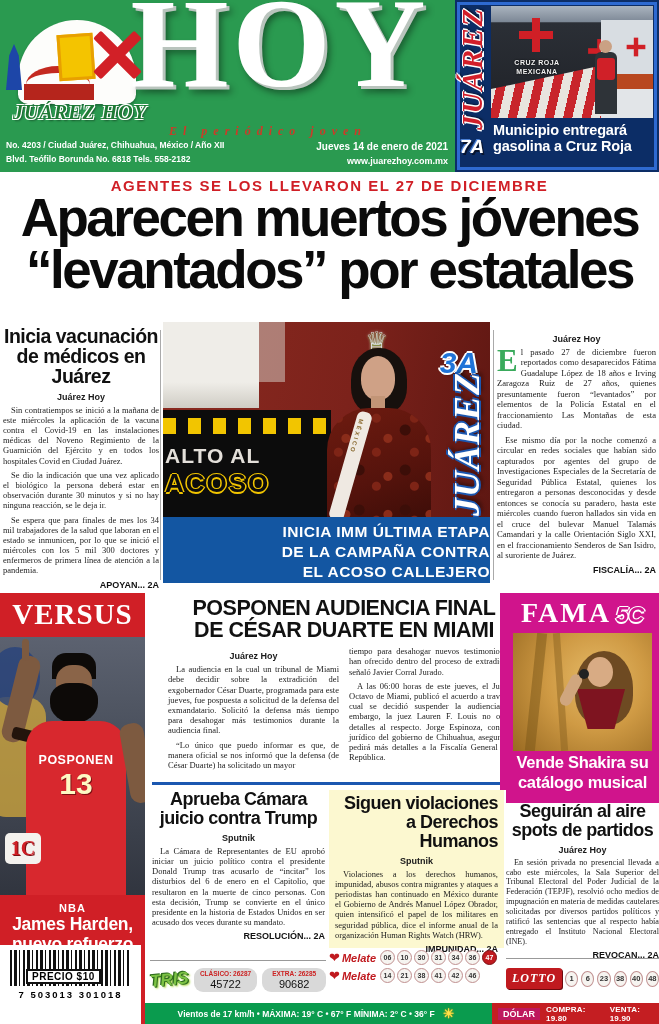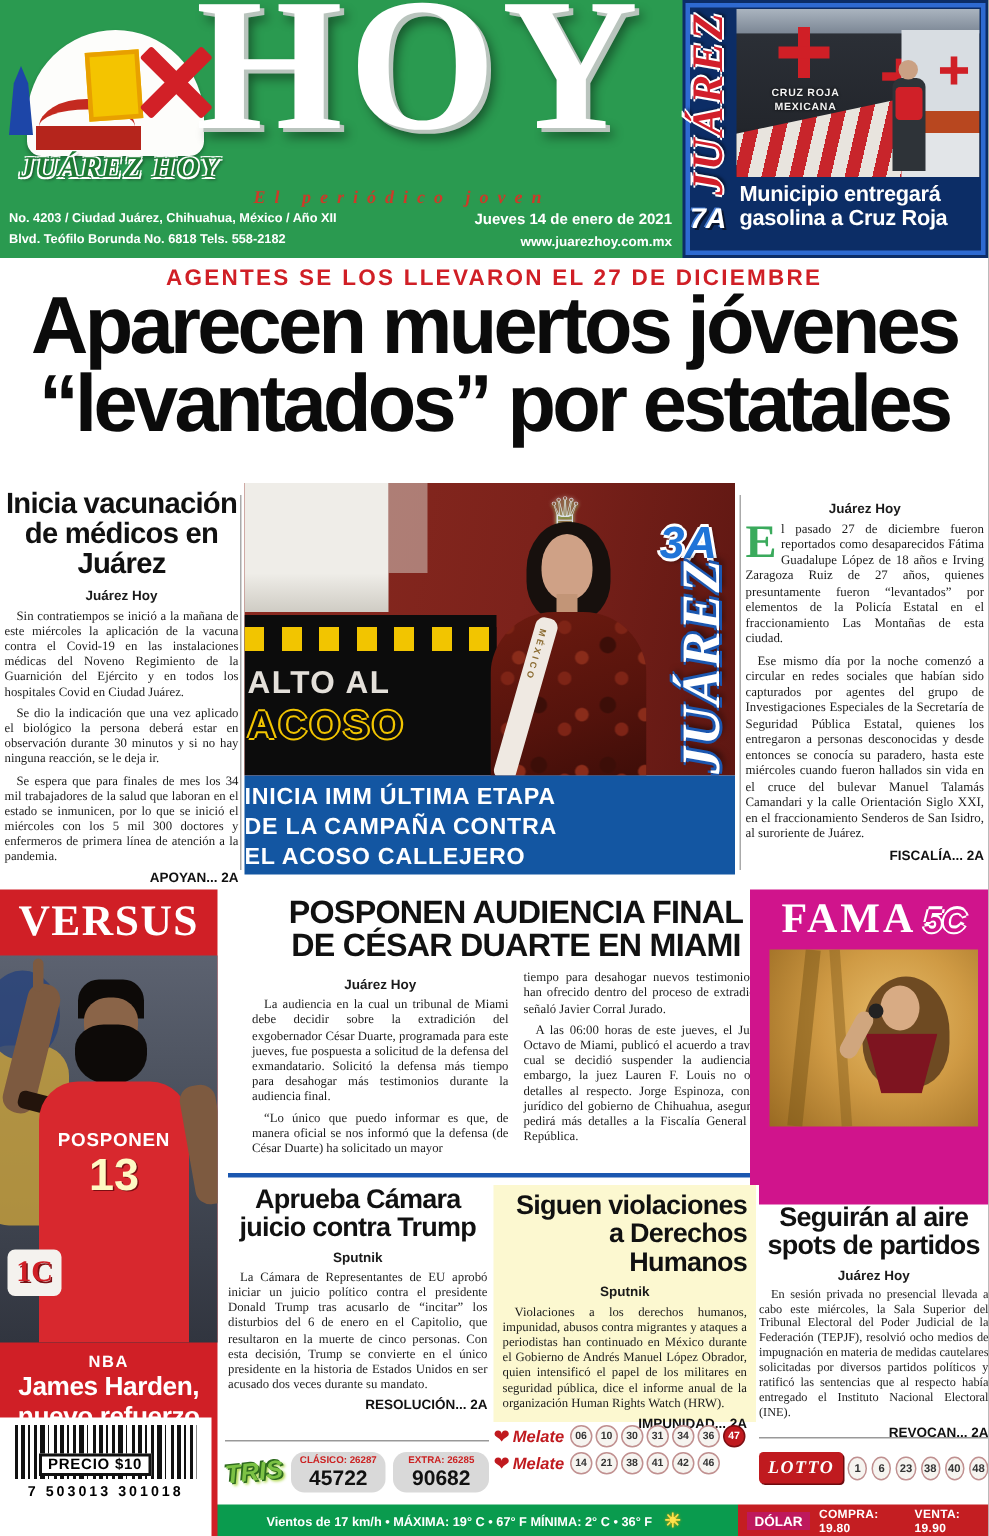--- a/index.html
+++ b/index.html
@@ -115,21 +115,21 @@
     transform:rotate(16deg);border-radius:6px;}
   .sash span{position:absolute;left:2px;top:8px;writing-mode:vertical-rl;font-size:6px;
     font-weight:bold;color:#8a6a30;letter-spacing:2px;}
   .page-3a{position:absolute;right:12px;top:24px;font-weight:900;font-style:italic;font-size:30px;
     color:#1f74d8;text-shadow:-2px 0 #fff,2px 0 #fff,0 -2px #fff,0 2px #fff,2px 2px 3px rgba(0,0,0,.4);}
   .v-juarez{position:absolute;right:2px;top:56px;height:138px;writing-mode:vertical-rl;
     transform:rotate(180deg);font-family:"Liberation Serif",serif;font-weight:900;font-style:italic;
     font-size:36px;color:#fff;letter-spacing:1px;
     text-shadow:-2px 0 #1b57b0,2px 0 #1b57b0,0 -2px #1b57b0,0 2px #1b57b0,3px 3px 4px rgba(0,0,0,.5);}
   .caption{left:163px;top:517px;width:327px;height:66px;background:#1356a2;color:#fff;
-    text-align:left;font-weight:900;font-size:15.5px;line-height:1.28;letter-spacing:.5px;
+    text-align:right;font-weight:900;font-size:15.5px;line-height:1.28;letter-spacing:.5px;
     padding-top:5px;box-sizing:border-box;z-index:1;}
 
   .col-right{left:497px;top:329px;width:159px;}
   .col-right .bodytxt{font-size:8.6px;line-height:1.22;}
   .dropcap::first-letter{float:left;font-family:"Liberation Serif",serif;font-weight:bold;
     font-size:31px;line-height:.78;color:#3aaa5c;padding:2px 3px 0 0;}
 
   
   .versus{left:0;top:593px;width:145px;height:431px;background:#d01f26;z-index:2;}
   .versus-title{margin-top:5px;text-align:center;color:#fff;font-family:"Liberation Serif",serif;
@@ -203,21 +203,21 @@
     font-weight:900;font-size:16.5px;line-height:1.2;letter-spacing:-.3px;}
   .tepjf{left:506px;top:802px;width:153px;}
 
   
   .tris-row{left:150px;top:960px;width:176px;border-top:1px solid #999;padding-top:7px;
     display:flex;align-items:center;gap:5px;}
   .tris-logo{font-weight:900;font-style:italic;font-size:17px;color:#7cc244;
     text-shadow:1px 1px 0 #2e6b1e,-1px -1px 0 #2e6b1e,2px 2px 2px #a8d53f;transform:rotate(-6deg);}
   .pill{background:#d9d9d9;border-radius:9px;width:64px;text-align:center;padding:2px 0;}
   .pill .lab{color:#c22;font-weight:bold;font-size:6.5px;line-height:1.2;}
-  .pill .val{color:#111;font-weight:700;font-size:14px;line-height:1.1;}
+  .pill .val{color:#111;font-weight:400;font-size:11px;line-height:1.1;}
   .melate{left:329px;top:950px;width:178px;}
   .mel-row{display:flex;align-items:center;gap:2px;margin-bottom:3px;}
   .heart{color:#c01a1f;font-size:13px;line-height:1;}
   .mel-name{color:#c01a1f;font-style:italic;font-weight:900;font-size:11px;width:36px;}
   .ball{width:15px;height:15px;border-radius:50%;border:1px solid #c09090;background:#f6f4f0;
     font-size:7px;font-weight:bold;color:#333;display:flex;align-items:center;justify-content:center;box-sizing:border-box;}
   .ball.red{background:#c01a1f;border-color:#7d0e12;color:#fff;}
   .lotto-row{left:506px;top:958px;width:153px;border-top:1px solid #999;padding-top:9px;
     display:flex;align-items:center;gap:3px;}
   .lotto-logo{background:#c01a1f;color:#fff;font-family:"Liberation Serif",serif;font-weight:900;
@@ -401,20 +401,21 @@
     </div>
     <div class="fama-photo">
       <div class="sh-streak"></div>
       <div class="sh-streak2"></div>
       <div class="sh-hair"></div>
       <div class="sh-face"></div>
       <div class="sh-top"></div>
       <div class="sh-arm"></div>
       <div class="sh-mic"></div>
     </div>
+    <div class="fama-caption">Vende Shakira su catálogo musical</div>
   </div>
 
   <div class="abs tepjf">
     <h3 class="sub-hl">Seguirán al aire spots de partidos</h3>
     <div class="byline">Juárez Hoy</div>
     <p class="bodytxt indent" style="font-size:8.2px;">En sesión privada no presencial llevada a cabo este miércoles, la Sala Superior del Tribunal Electoral del Poder Judicial de la Federación (TEPJF), resolvió ocho medios de impugnación en materia de medidas cautelares solicitadas por diversos partidos políticos y ratificó las sentencias que al respecto había entregado el Instituto Nacional Electoral (INE).</p>
     <div class="jump">REVOCAN... 2A</div>
   </div>
 
   <div class="abs tris-row">

